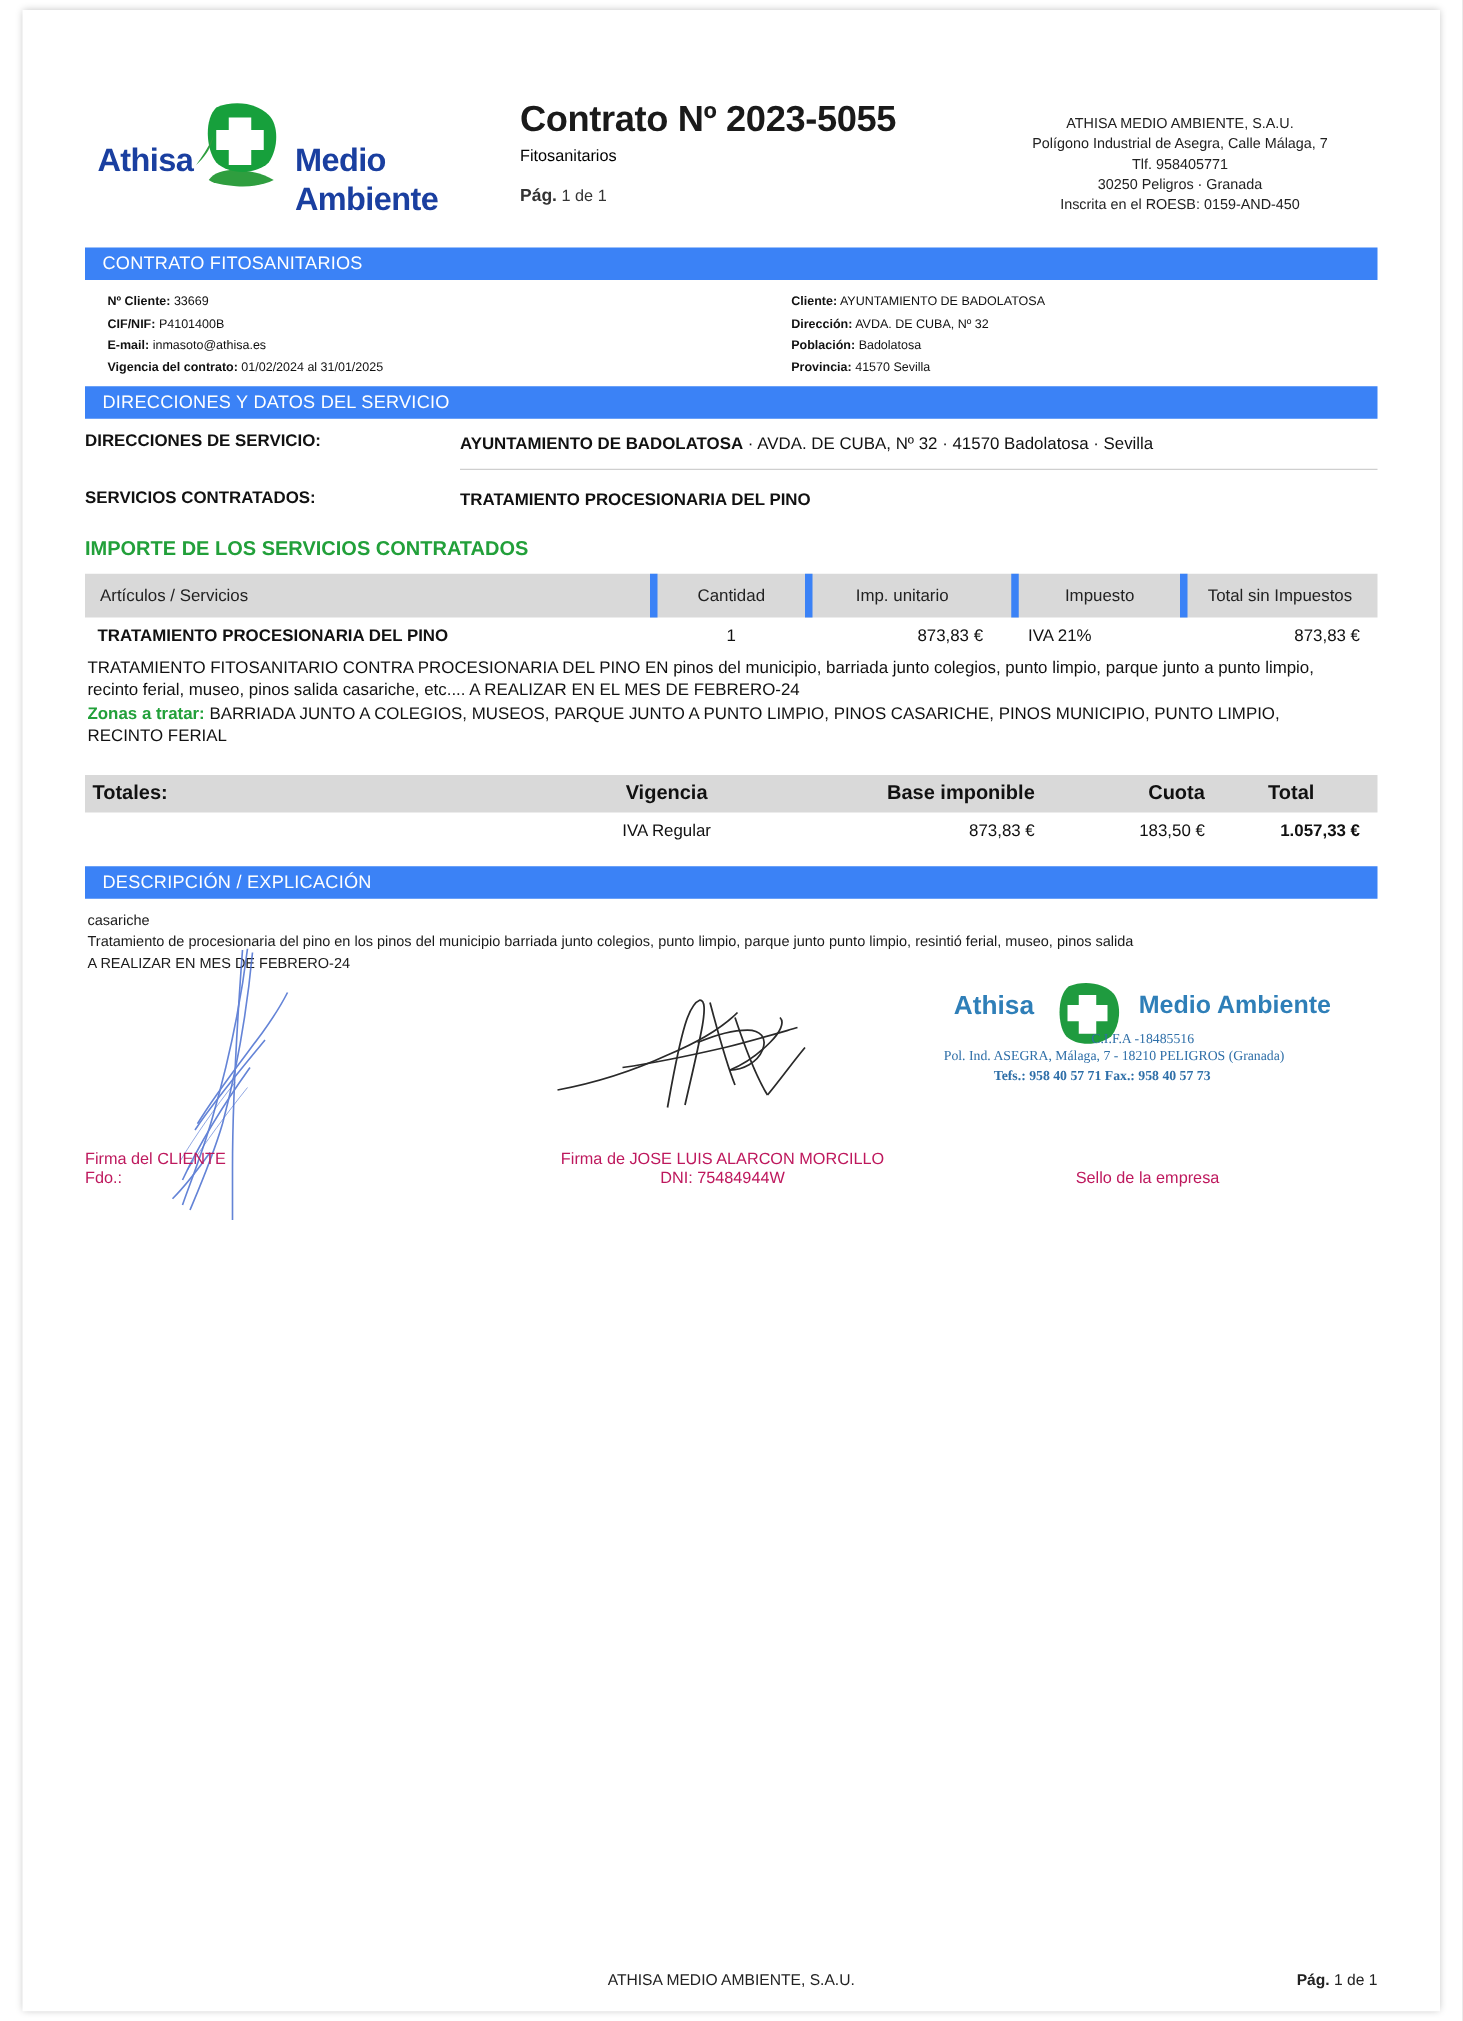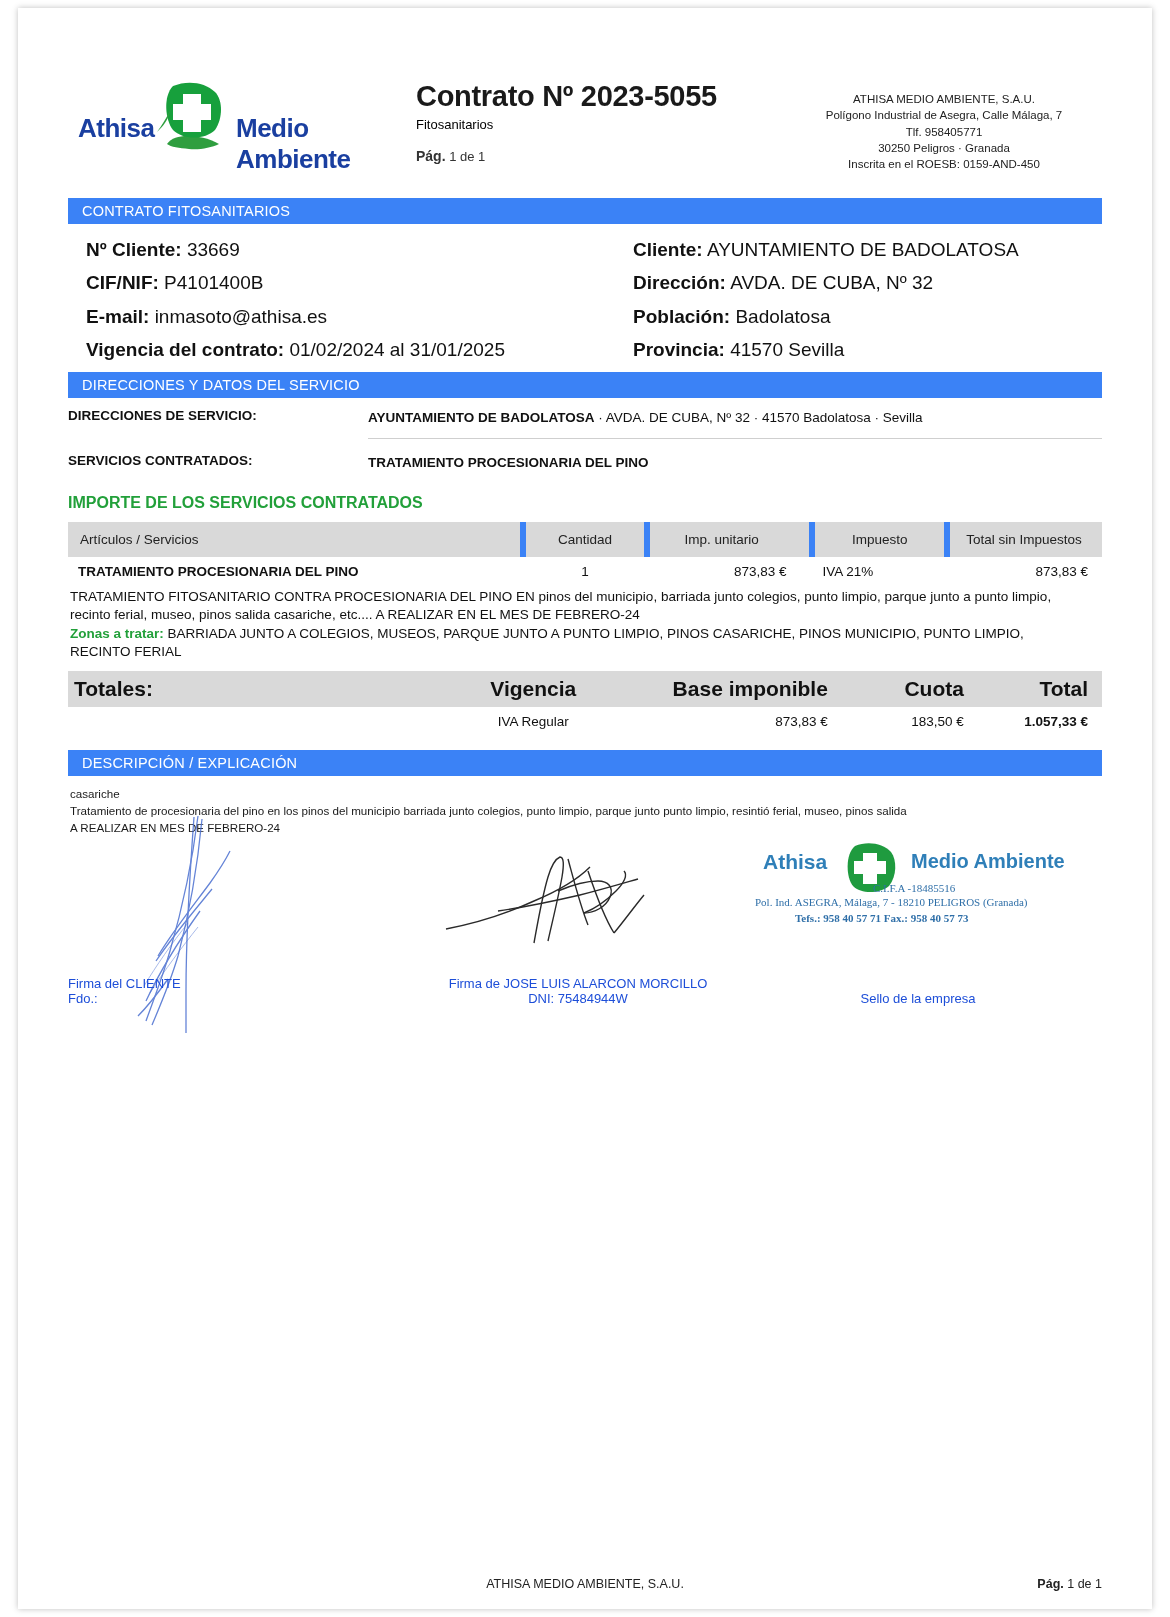--- a/index.html
+++ b/index.html
@@ -103,21 +103,21 @@
   .band.desc { margin-top: 14px; }
 
   
   .client-grid {
     display: flex;
     padding: 9px 0 6px 0;
   }
   .client-col {
     flex: 0 0 50%;
     padding-left: 18px;
-    font-size: 19px;
+    font-size: 10px;
     line-height: 1.75;
     color: #111;
   }
   .client-col.right { padding-left: 48px; }
   .client-col b { font-weight: bold; }
 
   
   .svc-row {
     display: flex;
     padding: 10px 0 4px 0;
@@ -189,31 +189,31 @@
     font-size: 11.2px;
     line-height: 1.35;
     color: #1a1a1a;
   }
   .note-row .zonas-label { color: #22a03a; font-weight: bold; }
 
   
   .totals-head {
     display: flex;
     background: #d9d9d9;
-    font-size: 21px;
+    font-size: 16px;
     font-weight: bold;
     color: #111;
     padding: 6px 0;
-    margin-top: 4px;
+    margin-top: 16px;
   }
   .th-totales { flex: 0 0 34%; padding-left: 6px; }
   .th-impuestos { flex: 0 0 22%; text-align: center; }
   .th-base { flex: 0 0 20%; text-align: right; padding-right: 26px; }
   .th-cuota { flex: 0 0 12%; text-align: right; padding-right: 14px; }
-  .th-total { flex: 1; text-align: right; padding-right: 14px; }
+  .th-total { flex: 1; text-align: center; padding-right: 14px; }
 
   .totals-row {
     display: flex;
     font-size: 13.5px;
     color: #111;
     padding: 7px 0;
   }
   .tr-blank { flex: 0 0 34%; }
   .tr-impuestos { flex: 0 0 22%; text-align: center; }
   .tr-base { flex: 0 0 20%; text-align: right; padding-right: 26px; }
@@ -231,21 +231,21 @@
   
   .sign-area {
     position: relative;
     height: 190px;
     margin-top: 10px;
   }
   .sign-col {
     position: absolute;
     text-align: center;
     font-size: 13px;
-    color: #1d4ed8;
+    color: #be185d;
   }
   .sign-client { left: 0; top: 130px; text-align: left; }
   .sign-tech { left: 320px; top: 130px; width: 380px; }
   .sign-stamp { left: 700px; top: 145px; width: 300px; }
   .sign-graphic { position: absolute; }
 
   
   .footer {
     position: absolute;
     left: 50px; right: 50px;

